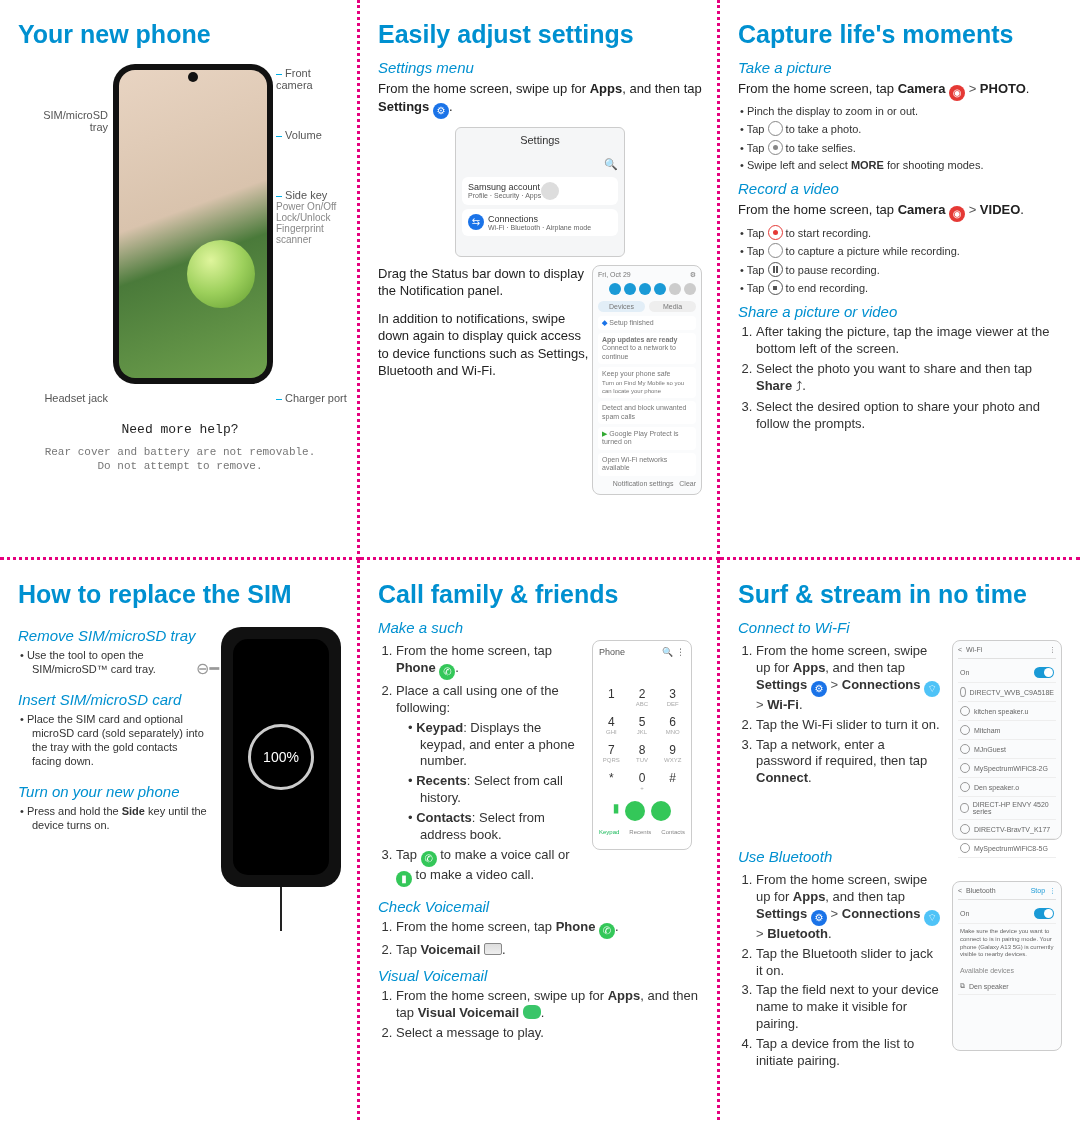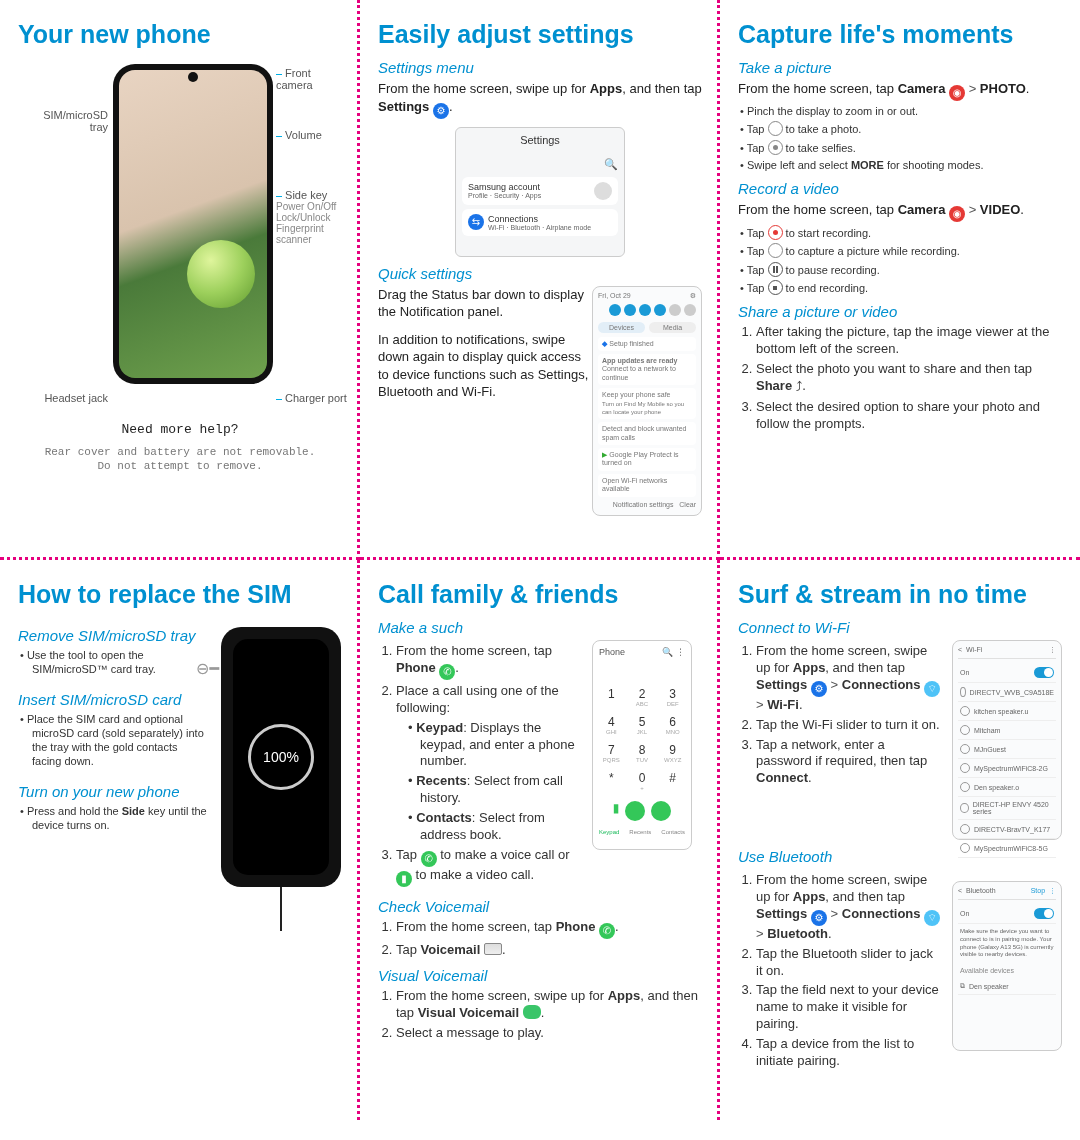--- a/index.html
+++ b/index.html
@@ -121,21 +121,21 @@
   .charging-screen{width:100%;height:100%;background:#000;border-radius:15px;position:relative;}
   .ring100{position:absolute;left:50%;top:50%;transform:translate(-50%,-50%);width:66px;height:66px;border-radius:50%;border:3px solid #ccc;color:#fff;display:flex;align-items:center;justify-content:center;font-size:14px;}
 
   .mini-screenshot{
     border:1px solid #ccc;background:#f5f6f7;border-radius:6px;
     font-size:8px;color:#666;padding:6px;
   }
   .settings-shot{width:170px;height:130px;margin:8px auto;}
   .settings-shot .ttl{text-align:center;font-size:11px;color:#333;margin-bottom:12px;}
   .settings-shot .srch{text-align:right;font-size:11px;margin-bottom:6px;}
-  .row-card{background:#fff;border-radius:6px;padding:5px 6px;margin:4px 0;display:flex;justify-content:space-between;align-items:center;}
+  .row-card{background:#fff;border-radius:6px;padding:5px 6px;margin:4px 0;display:flex;align-items:center;}
   .av{width:18px;height:18px;border-radius:50%;background:#ddd;}
 
   .qs-flex{display:flex;align-items:flex-start;}
   .notif-shot{flex:0 0 110px;height:230px;border:1px solid #ccc;border-radius:8px;background:#fafbfc;padding:5px;font-size:7px;color:#777;overflow:hidden;}
   .notif-bar{display:flex;gap:3px;margin:4px 0 6px;justify-content:flex-end;}
   .qdot{width:12px;height:12px;border-radius:50%;background:#1a9ad6;}
   .qdot.off{background:#ccc;}
   .nrow{background:#fff;border-radius:4px;padding:3px 4px;margin:3px 0;line-height:1.2;}
 
   .keypad-shot{width:100px;height:210px;border:1px solid #ccc;border-radius:8px;background:#fff;padding:6px;font-size:9px;}
@@ -222,21 +222,20 @@
         <div style="display:flex;gap:4px;align-items:center">
             <span class="icon blue">⇆</span>
             <div>
               <div style="font-size:9px;color:#333">Connections</div>
               <div style="font-size:7px">Wi-Fi · Bluetooth · Airplane mode</div>
             </div>
           </div>
       </div>
     </div>
 
-    <h2>Quick settings</h2>
     <div class="qs-flex">
       <div style="flex:1">
         <div class="body-text" style="margin-bottom:10px">Drag the Status bar down to display the Notification panel.</div>
         <div class="body-text">In addition to notifications, swipe down again to display quick access to device functions such as Settings, Bluetooth and Wi-Fi.</div>
       </div>
       <div class="notif-shot">
         <div style="display:flex;justify-content:space-between">
             <span>Fri, Oct 29</span>
             <span>⚙</span>
           </div>

